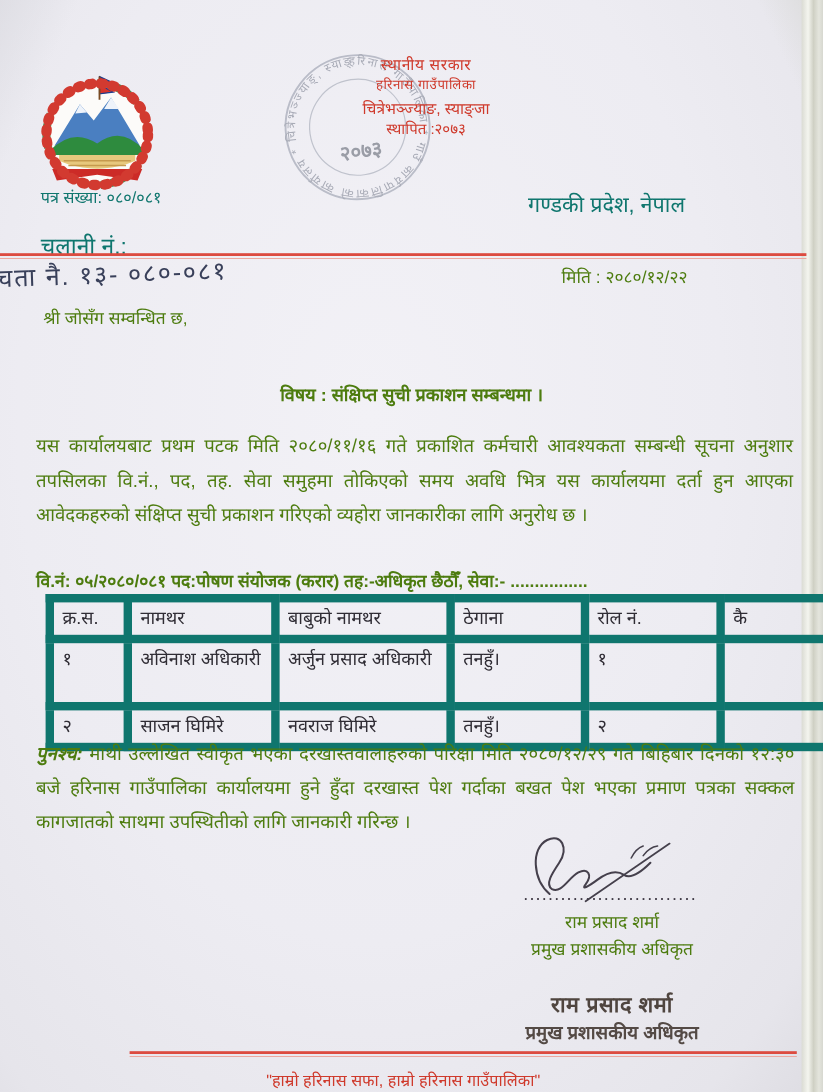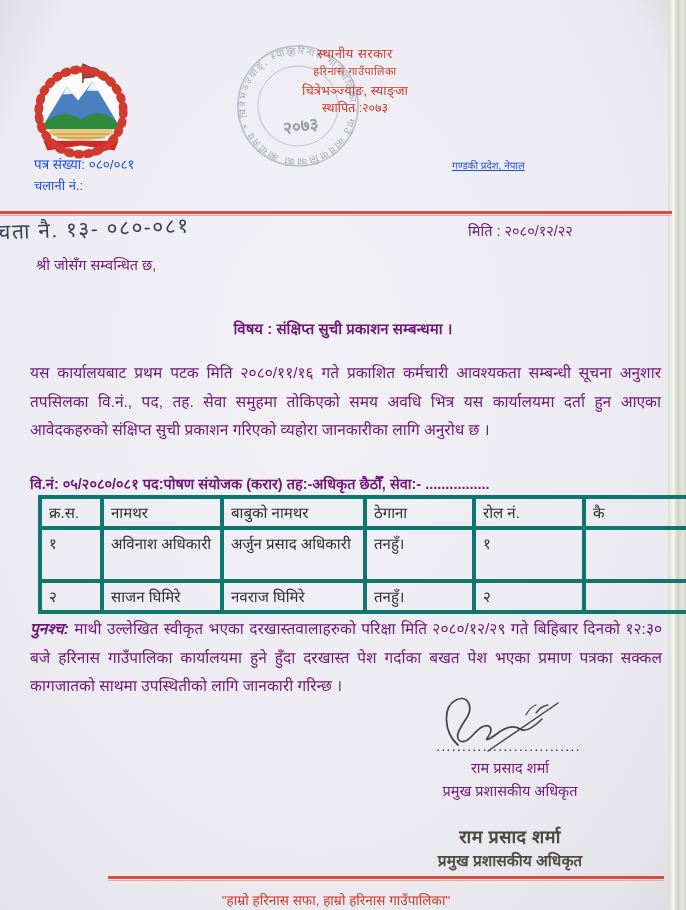--- a/index.html
+++ b/index.html
@@ -13,49 +13,49 @@
     background:
       linear-gradient(115deg, rgba(214,214,220,.55) 0%, rgba(240,239,245,0) 6%),
       linear-gradient(245deg, rgba(205,206,198,.5) 0%, rgba(240,239,245,0) 5%),
       radial-gradient(ellipse at 45% 38%, #f2f1f6 0%, #edecf2 55%, #e6e5eb 88%, #dddce2 100%);
   }
   .scan-edge{
     position:absolute;top:0;right:0;width:18px;height:910px;
     background:linear-gradient(90deg,#dadbd3 0%, #f4f5ef 30%, #cfd0c4 55%, #e4e5dd 80%, #d6d7cf 100%);
   }
   .abs{position:absolute;}
-  .red{color:#1d4ed8;}
-  .ink{color:#701a75;}
+  .red{color:#0f766e;}
+  .ink{color:#4d7c0f;}
 
   
   .hdr-block{left:170px;top:46px;width:370px;text-align:center;color:#cf3a2c;line-height:1.25;}
   .hdr-govt{font-size:13px;letter-spacing:.5px;}
   .hdr-muni{font-size:11px;margin-top:3px;letter-spacing:.5px;}
   .hdr-office{font-size:25px;font-weight:bold;margin-top:4px;letter-spacing:.5px;}
   .hdr-addr{font-size:13px;margin-top:4px;}
   .hdr-est{font-size:12.5px;margin-top:2px;}
   .letterno{left:34px;top:155px;font-size:13.5px;}
-  .chalani{left:34px;top:176px;font-size:13px;}
-  .province{left:452px;top:158px;font-size:10px;text-decoration:underline;}
+  .chalani{left:34px;top:192px;font-size:19px;}
+  .province{left:440px;top:158px;font-size:18px;}
 
   .rule-top{left:0;top:211px;width:672px;height:6px;
     background:linear-gradient(180deg,#dc4b40 0 42%, rgba(0,0,0,0) 42% 66%, #eda89f 66% 82%, rgba(0,0,0,0) 82%);}
   .rule-bottom{left:108px;top:876px;width:556px;height:6px;
     background:linear-gradient(180deg,#dc4b40 0 42%, rgba(0,0,0,0) 42% 66%, #eda89f 66% 82%, rgba(0,0,0,0) 82%);}
 
   .handwrit{left:-3px;top:214px;font-size:21px;color:#39405a;transform:rotate(-2deg);letter-spacing:1.5px;font-weight:500;}
   .dateline{left:468px;top:220px;font-size:14.5px;}
   .salutation{left:36px;top:254px;font-size:14.5px;}
   .subject{left:0;top:318px;width:686px;text-align:center;font-size:15px;font-weight:bold;}
 
   .para{left:30px;top:359px;width:631px;font-size:15.5px;line-height:28.5px;text-align:justify;}
   .vacancy{left:30px;top:473px;width:640px;font-size:14.5px;font-weight:bold;white-space:nowrap;}
 
   table.roster{left:38px;top:495px;width:566px;border-collapse:collapse;position:absolute;table-layout:fixed;}
-  table.roster td,table.roster th{border:4px solid #0f766e;font-size:15px;font-weight:normal;
+  table.roster td,table.roster th{border:7px solid #0f766e;font-size:15px;font-weight:normal;
     text-align:left;vertical-align:top;padding:3px 4px 2px 7px;color:#2f2c34;line-height:22px;}
   table.roster th{height:20px;}
   .c0{width:47px;} .c1{width:105px;} .c2{width:128px;} .c3{width:94px;margin-top:12px;} .c4{width:95px;} .c5{width:97px;}
   tr.r1 td{height:44px;} tr.r2 td{height:22px;}
 
   .post{left:30px;top:615px;width:632px;font-size:15.5px;line-height:28.5px;text-align:justify;}
   .post .ps-label{font-style:italic;font-weight:bold;}
 
   .sig-squiggle{left:430px;top:693px;width:165px;height:62px;}
   .sig-dots{left:436px;top:737px;width:160px;font-size:15px;letter-spacing:1px;color:#3f3a45;}

